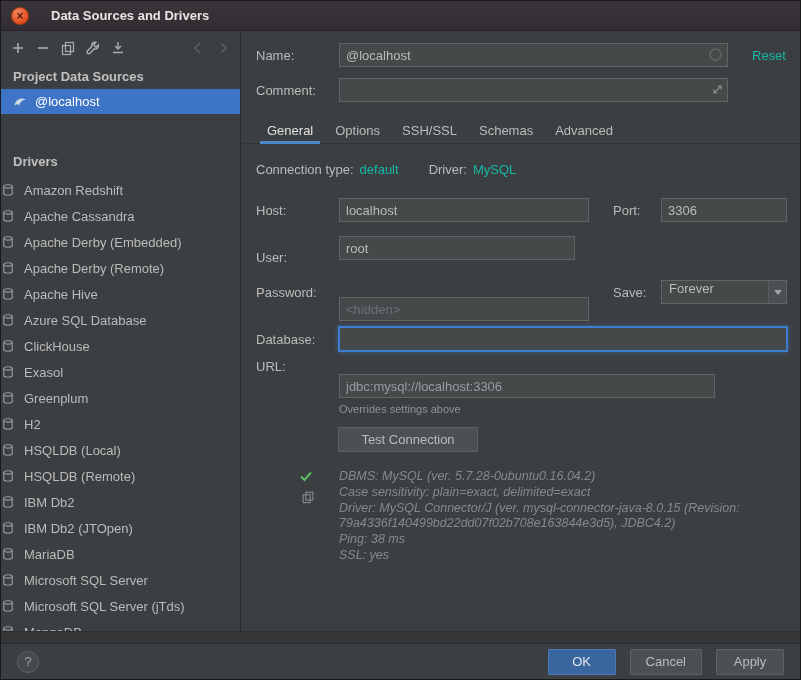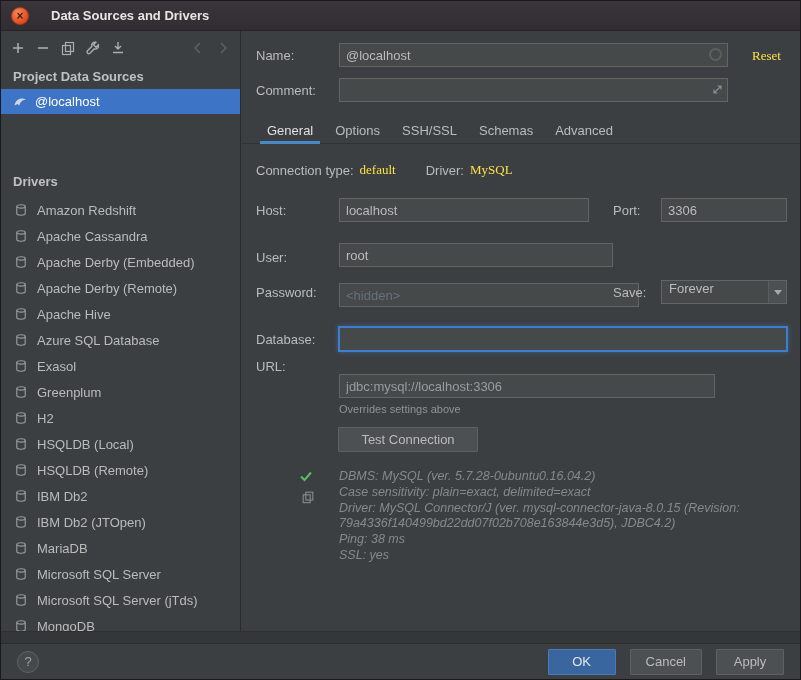--- a/index.html
+++ b/index.html
@@ -30,27 +30,27 @@
     position: absolute; top: 30px; left: 0; width: 240px; height: 600px;
     background: #3c3f41; border-right: 1px solid #2b2b2b; overflow: hidden;
   }
   .side-toolbar { height: 30px; display: flex; align-items: center; padding: 4px 6px 0 6px; gap: 3px; }
   .tb-icon { width: 22px; height: 22px; display:flex; align-items:center; justify-content:center; border-radius:3px; }
   .tb-icon svg { stroke:#a9adaf; }
   .tb-icon.disabled svg { stroke:#5b5e60; }
   .tb-spacer { flex: 1; }
   .side-header { font-weight: bold; color: #c0c0c0; padding: 0 12px; height: 20px; line-height: 20px; }
   .side-header.project { margin-top: 6px; }
-  .side-header.drivers { margin-top: 58px; }
+  .side-header.drivers { margin-top: 38px; }
   .ds-item {
     margin-top: 2px; height: 25px; display: flex; align-items: center; gap: 7px;
     padding: 0 12px; background: #3e74c6; color: #ffffff;
   }
   .drivers-list { margin-top: 5px; }
-  .drv-item { height: 26px; display: flex; align-items: center; gap: 9px; padding: 0 13px; color: #bbbbbb; }
+  .drv-item { height: 26px; display: flex; align-items: center; gap: 9px; padding: 0 0; color: #bbbbbb; }
   .drv-label { white-space: nowrap; }
   
   .bottom-band { position:absolute; top:630px; left:0; right:0; height:12px; background:#343638; border-top:1px solid #2d2f31; }
   .footer {
     position:absolute; top:642px; left:0; right:0; bottom:0; background:#3c3f41;
     border-top:1px solid #2b2d2e; display:flex; align-items:center; padding:0 16px; gap:14px;
   }
   .help-btn {
     width:22px; height:22px; border-radius:50%; border:1px solid #5e6263; background:#45494b;
     color:#a0a3a5; display:flex; align-items:center; justify-content:center; font-size:13px;
@@ -72,21 +72,21 @@
     color:#bbbbbb; padding:0 6px; font-size:13px; font-family:"Liberation Sans",sans-serif; outline:none;
   }
   .input::placeholder { color:#68707a; opacity:1; }
   .input.dim { color:#989ca0; }
   .input.focus-ring { border-color:#3e7ed0; box-shadow:0 0 0 1px #3e7ed0, 0 0 5px 1px rgba(62,126,208,.55); }
   .spinner-circle {
     position:absolute; right:6px; top:5px; width:13px; height:13px; border-radius:50%;
     border:2px solid #5c6061;
   }
   .expand-icon { position:absolute; right:5px; top:6px; }
-  .link { color:#fde047; cursor:pointer;font-family:Liberation Serif, serif; }
+  .link { color:#14b8a6; cursor:pointer; }
   
   .tabs { position:absolute; top:86px; left:0; right:0; height:27px; display:flex; padding-left:14px; border-bottom:1px solid #313436; }
   .tab { padding:0 11px; display:flex; align-items:center; position:relative; color:#bbbbbb; }
   .tab.selected { color:#e0e0e0; }
   .tab.selected::after { content:""; position:absolute; left:4px; right:4px; bottom:-1px; height:3px; background:#4a88c7; }
   .conn-row { display:flex; gap:6px; align-items:center; }
   .conn-row .sep { width:18px; }
   
   .combo { position:absolute; height:24px; background:#45494a; border:1px solid #646464; display:flex; align-items:flex-start; }
   .combo .combo-value { flex:1; padding:0 7px; color:#bbbbbb; }
@@ -203,20 +203,27 @@
   </div>
 
   <div class="drv-item">
     <svg width="14" height="14" viewBox="0 0 14 14" fill="none" stroke="#9aa0a3" stroke-width="1.1">
       <ellipse cx="7" cy="3.4" rx="4.2" ry="1.7"></ellipse>
       <path d="M2.8 3.4V10.6A4.2 1.7 0 0 0 11.2 10.6V3.4"></path>
     </svg>
     <span class="drv-label">Azure SQL Database</span>
   </div>
 
+  <div class="drv-item">
+    <svg width="14" height="14" viewBox="0 0 14 14" fill="none" stroke="#9aa0a3" stroke-width="1.1">
+      <ellipse cx="7" cy="3.4" rx="4.2" ry="1.7"></ellipse>
+      <path d="M2.8 3.4V10.6A4.2 1.7 0 0 0 11.2 10.6V3.4"></path>
+    </svg>
+    <span class="drv-label">ClickHouse</span>
+  </div>
 
   <div class="drv-item">
     <svg width="14" height="14" viewBox="0 0 14 14" fill="none" stroke="#9aa0a3" stroke-width="1.1">
       <ellipse cx="7" cy="3.4" rx="4.2" ry="1.7"></ellipse>
       <path d="M2.8 3.4V10.6A4.2 1.7 0 0 0 11.2 10.6V3.4"></path>
     </svg>
     <span class="drv-label">Exasol</span>
   </div>
 
   <div class="drv-item">
@@ -337,26 +344,26 @@
     <div class="abs flabel" style="left:14px;top:172px">Host:</div>
     <div class="field-wrap" style="left:97px;top:167px;width:250px">
       <input class="input" value="localhost" style="">
     </div>
     <div class="abs flabel" style="left:371px;top:172px">Port:</div>
     <div class="field-wrap" style="left:419px;top:167px;width:126px">
       <input class="input" value="3306" style="">
     </div>
 
     <div class="abs flabel" style="left:14px;top:219px">User:</div>
-    <div class="field-wrap" style="left:97px;top:212px;width:274px">
+    <div class="field-wrap" style="left:97px;top:205px;width:236px">
       <input class="input" value="root" style="">
     </div>
 
     <div class="abs flabel" style="left:14px;top:254px">Password:</div>
-    <div class="field-wrap" style="left:97px;top:252px;width:300px">
+    <div class="field-wrap" style="left:97px;top:266px;width:250px">
       <input class="input" type="text" placeholder="&lt;hidden&gt;" style="">
     </div>
     <div class="abs flabel" style="left:371px;top:254px">Save:</div>
     <div class="combo" style="left:419px;top:249px;width:126px">
       <span class="combo-value">Forever</span>
       <span class="combo-arrow"></span>
     </div>
 
     <div class="abs flabel" style="left:14px;top:301px">Database:</div>
     <div class="field-wrap" style="left:97px;top:296px;width:448px">

